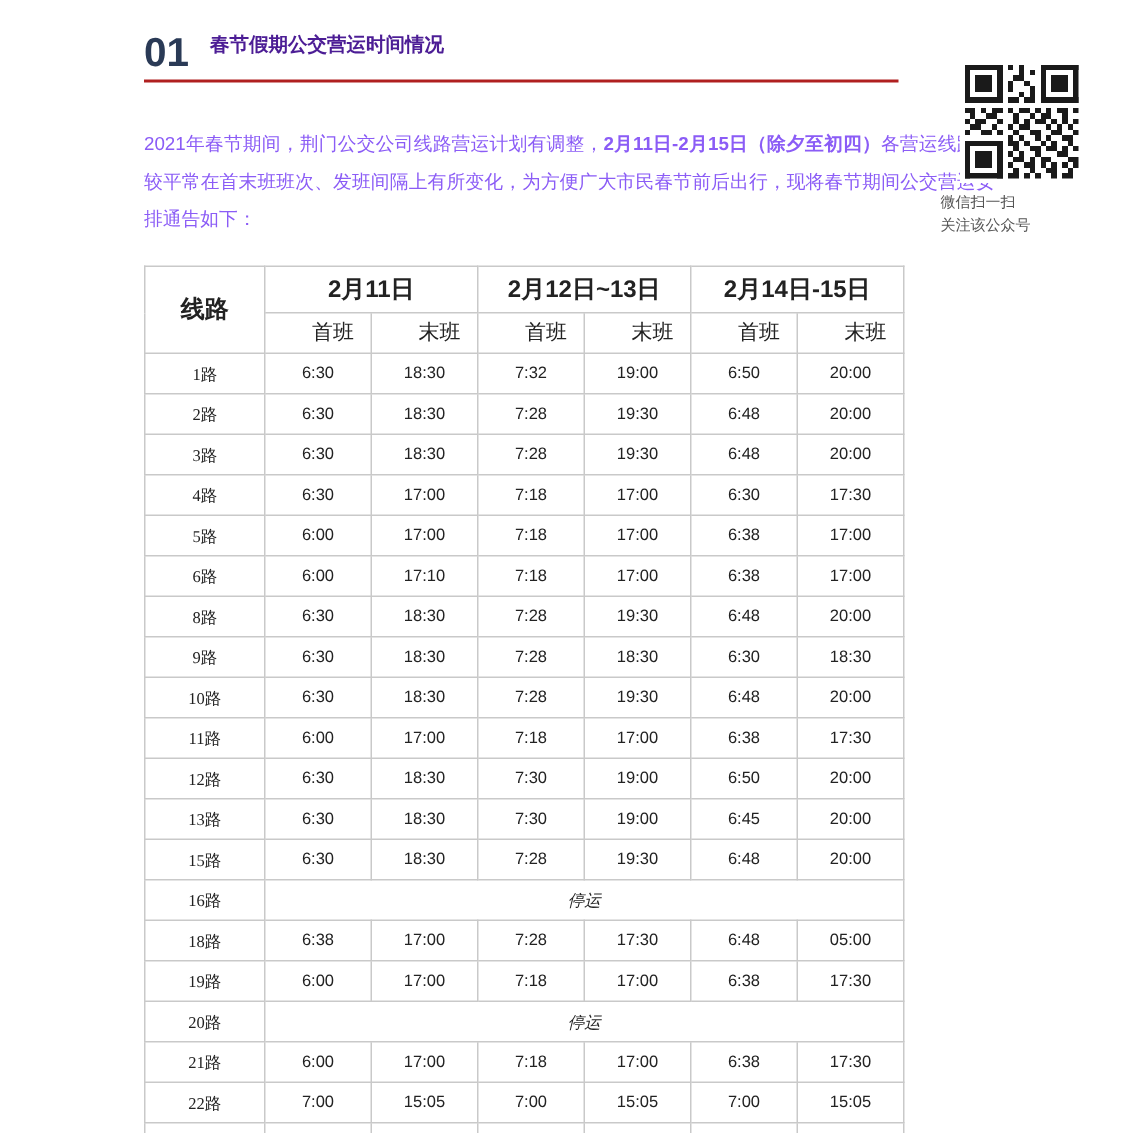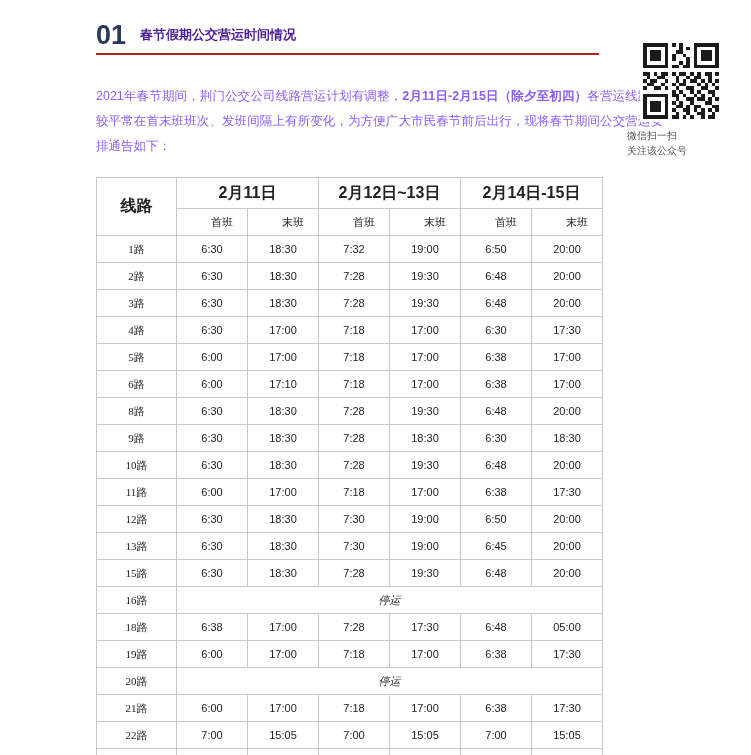--- a/index.html
+++ b/index.html
@@ -23,21 +23,21 @@
 
   
   .header {
     position: relative;
     margin: 22px 0 0 0;
     padding: 0 0 0 96px;
     height: 46px;
   }
   .header-inner {
     display: flex;
-    align-items: center;
+    align-items: flex-start;
     border-bottom: 2px solid #b02020;
     width: 503px;
     padding-bottom: 4px;
   }
   .hnum {
     font-size: 27px;
     font-weight: bold;
     color: #2a3a56;
     letter-spacing: 0px;
     line-height: 1;
@@ -106,21 +106,21 @@
     font-weight: normal;
     color: #222;
   }
   table.sched tr.head td {
     height: 30px;
     font-weight: bold;
     font-size: 16px;
   }
   table.sched tr.sub td {
     height: 26px;
-    font-size: 11px;
+    font-size: 14px;
     padding-left: 20px;
   }
   td.rt { width: 79px; font-family: Liberation Serif, serif; }
   td.cell { width: 71.3px; }
   td.stop { text-align: center; color: #222; font-style: italic; }
 </style>
 </head>
 <body>
 
 <div class="page">

